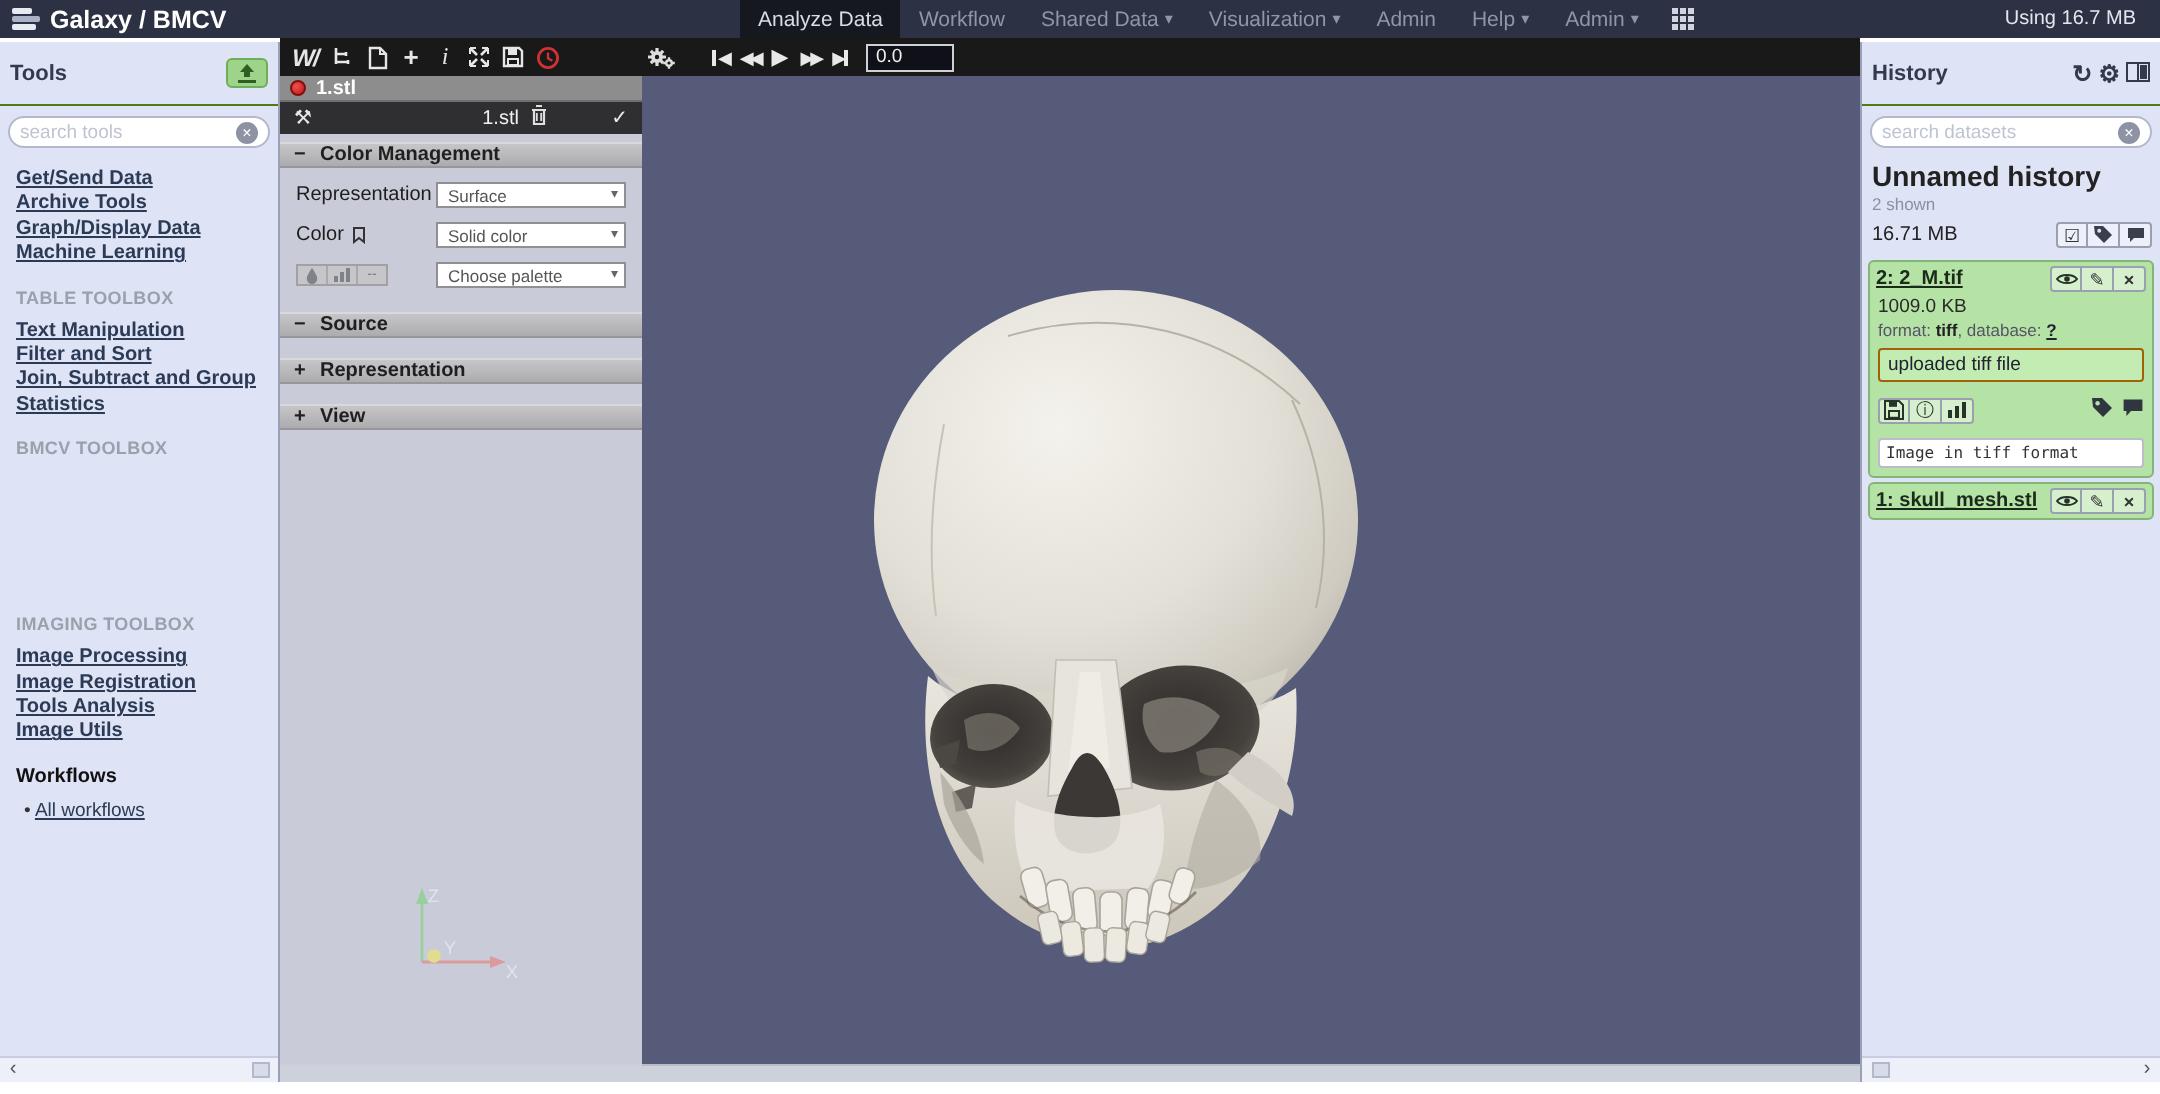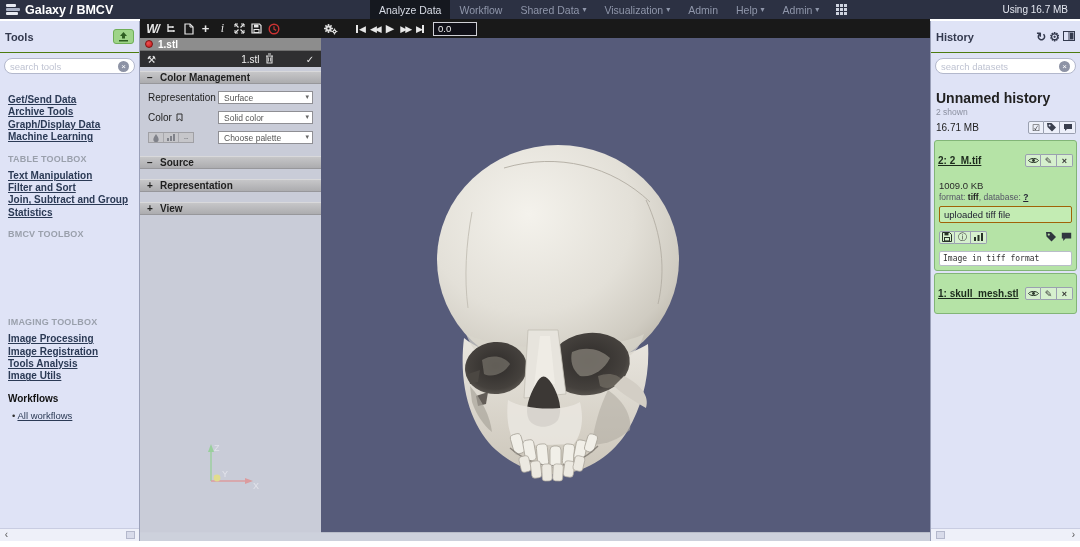--- a/index.html
+++ b/index.html
@@ -21,21 +21,21 @@
   .grid-icon { display:grid; grid-template-columns:repeat(3,3px); grid-auto-rows:3px; gap:1px; margin-left:8px; align-self:center; }
   .grid-icon i { background:#cfd4e0; display:block; }
   .usage { margin-left:auto; padding-right:12px; font-size:10px; color:#e3e6ef; }
 
   
   .panel { position:absolute; top:21px; height:520px; background:#dfe3f6; }
   .panel-left { left:0; width:140px; border-right:1px solid #9aa0b8; }
   .panel-right { left:930px; width:150px; border-left:1px solid #9aa0b8; }
   .panel-header { height:32px; display:flex; align-items:center; padding:0 5px; font-size:11px; font-weight:bold; color:#33394e; border-bottom:1px solid #4d7c0f; }
   .upload-btn { margin-left:auto; width:21px; height:15px; background:#9ed489; border:1px solid #6fae58; border-radius:3px; display:flex; align-items:center; justify-content:center; cursor:pointer; }
-  .search-pill { margin:5px 4px 14px; height:16px; background:#fff; border:1px solid #b3b8cc; border-radius:10px; display:flex; align-items:center; padding:0 5px; }
+  .search-pill { margin:5px 4px 4px; height:16px; background:#fff; border:1px solid #b3b8cc; border-radius:10px; display:flex; align-items:center; padding:0 5px; }
   .search-pill input { flex:1; border:none; outline:none; background:transparent; font-size:9.5px; color:#555; min-width:0; font-family:"Liberation Sans",sans-serif; }
   .search-pill input::placeholder { color:#bfc3d2; }
   .clear-circle { width:11px; height:11px; border-radius:50%; background:#8d93a5; color:#fff; font-size:8px; line-height:11px; text-align:center; cursor:pointer; flex:0 0 auto; }
 
   .tool-links { padding:6px 8px 0; }
   .tool-link { display:block; font-size:10px; font-weight:bold; color:#2b3a55; text-decoration:underline; line-height:12.4px; cursor:pointer; }
   .tool-sec { font-size:9px; font-weight:bold; color:#9aa0ac; letter-spacing:.2px; margin:10px 0 6px; }
   .tool-spacer { height:62px; }
   .wf-title { margin-top:10px; font-size:10px; font-weight:bold; color:#111; }
   .bullet-row { margin:6px 0 0 4px; font-size:9.5px; color:#333; }
@@ -94,21 +94,21 @@
   .hist-icons .hic { font-size:12px; color:#343a4e; cursor:pointer; line-height:1; }
   .hist-name { font-size:14px; font-weight:bold; color:#222; padding:2px 5px 0; }
   .hist-shown { font-size:8.5px; color:#8b90a0; padding:1px 5px 0; }
   .hist-size-row { display:flex; align-items:center; padding:4px 4px 4px 5px; }
   .hist-size { font-size:10px; color:#222;text-align:center; }
   .btn-group { margin-left:auto; display:flex; }
   .ibtn { width:16px; height:13px; border:1px solid #9aa0b0; border-left:none; background:rgba(255,255,255,.45); display:flex; align-items:center; justify-content:center; cursor:pointer; font-size:9px; color:#333; }
   .ibtn:first-child { border-left:1px solid #9aa0b0; border-radius:2px 0 0 2px; }
   .ibtn:last-child { border-radius:0 2px 2px 0; }
   .dataset { margin:2px 3px; background:#b5e3a6; border:1px solid #82b577; border-radius:3px; }
-  .ds-head { display:flex; align-items:center; padding:13px 3px; }
+  .ds-head { display:flex; align-items:center; padding:2px 3px; }
   .ds-title { font-size:10px; font-weight:bold; color:#1c2a1c; text-decoration:underline; cursor:pointer; }
   .ds-body { padding:0 4px 4px; }
   .ds-size { font-size:9.5px; color:#2a2a2a; }
   .fmt-line { font-size:8.5px; color:#556; margin-top:1px; }
   .fmt-line b { color:#222; }
   .fmt-line a { color:#223; font-weight:bold; text-decoration:underline; cursor:pointer; }
   .summary-box { margin-top:4px; border:1px solid #a16207; background:#c3ecb3; border-radius:2px; padding:2px 4px; font-size:9.5px; color:#223; }
   .ds-actions { display:flex; align-items:center; margin-top:5px; }
   .dark-ics { margin-left:auto; display:flex; gap:4px; }
   .peek-box { margin-top:5px; background:#fff; border:1px solid #b9bdc9; border-radius:2px; padding:2px 3px; font-family:"DejaVu Sans Mono",monospace; font-size:8px; color:#333; }

